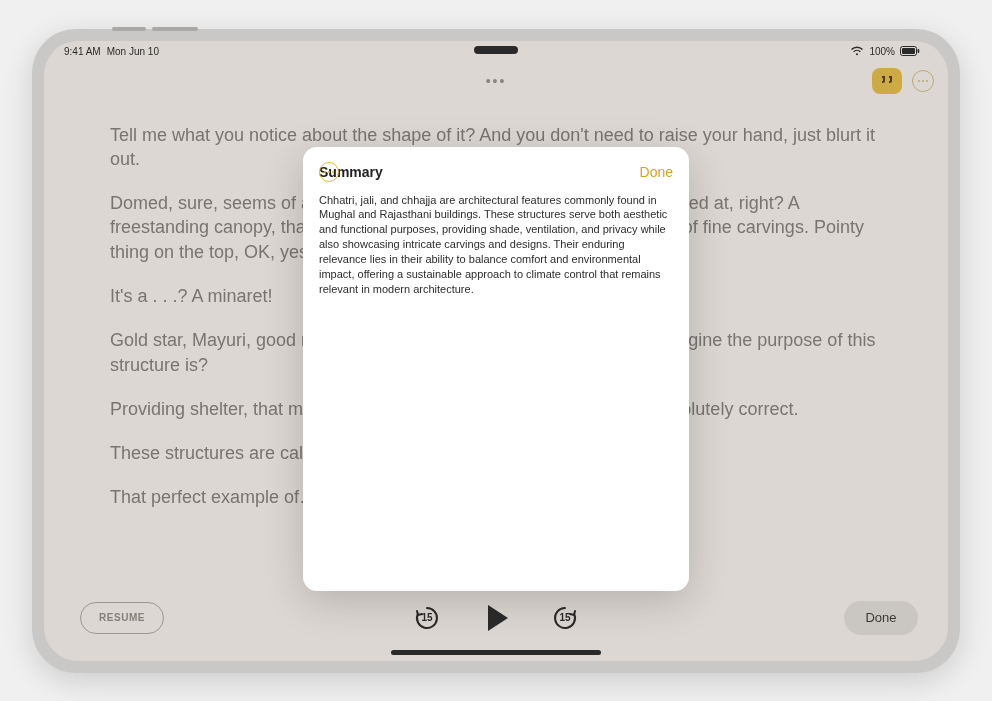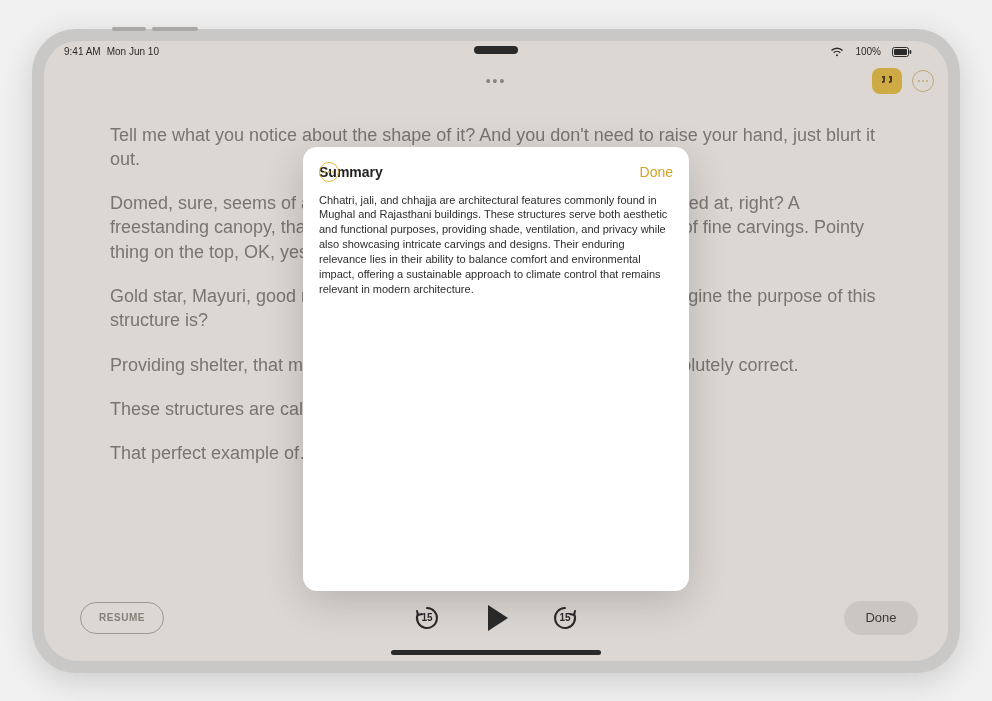--- a/index.html
+++ b/index.html
@@ -65,31 +65,31 @@
     width: 210px;
     height: 5px;
     background: #2a2a2a;
     border-radius: 3px;
     z-index: 50;
   }
 
   
   .status-bar {
     position: absolute;
-    top: 0; left: 0; right: 16px;
+    top: 0; left: 0; right: 8px;
     height: 22px;
     display: flex;
     align-items: center;
     padding: 0 20px;
     font-size: 10px;
     color: #2a2a2a;
     z-index: 30;
   }
   .status-left { display: flex; gap: 6px; align-items: center; }
-  .status-right { margin-left: auto; display: flex; gap: 11px; align-items: center; }
+  .status-right { margin-left: auto; display: flex; gap: 5px; align-items: flex-start; }
   .wifi-icon svg, .battery-icon svg { display: block; }
 
   
   .content-layer {
     position: absolute;
     inset: 0;
     padding-top: 20px;
   }
 
   .toolbar {
@@ -313,20 +313,21 @@
                   <circle cx="9" cy="1" r="1" fill="#cbb677"></circle>
                 </svg>
             </div>
           </div>
         </div>
 
 
         <div class="transcript">
           <p>Tell me what you notice about the shape of it? And you don't need to raise your hand, just blurt it out.</p>
           <p>Domed, sure, seems of a piece with a lot of other architecture we've looked at, right? A freestanding canopy, that's right. Carvings, yes, there's evidently a form of fine carvings. Pointy thing on the top, OK, yes, do you remember what those are called?</p>
+          <p>It's a . . .? A minaret!</p>
           <p>Gold star, Mayuri, good remembering. So given its form, can anyone imagine the purpose of this structure is?</p>
           <p>Providing shelter, that makes sense, anything else? Shade, you are absolutely correct.</p>
           <p>These structures are called chhatri.</p>
           <p>That perfect example of…</p>
         </div>
       </div>
 
       <div class="dim"></div>
 
       <div class="playback">

